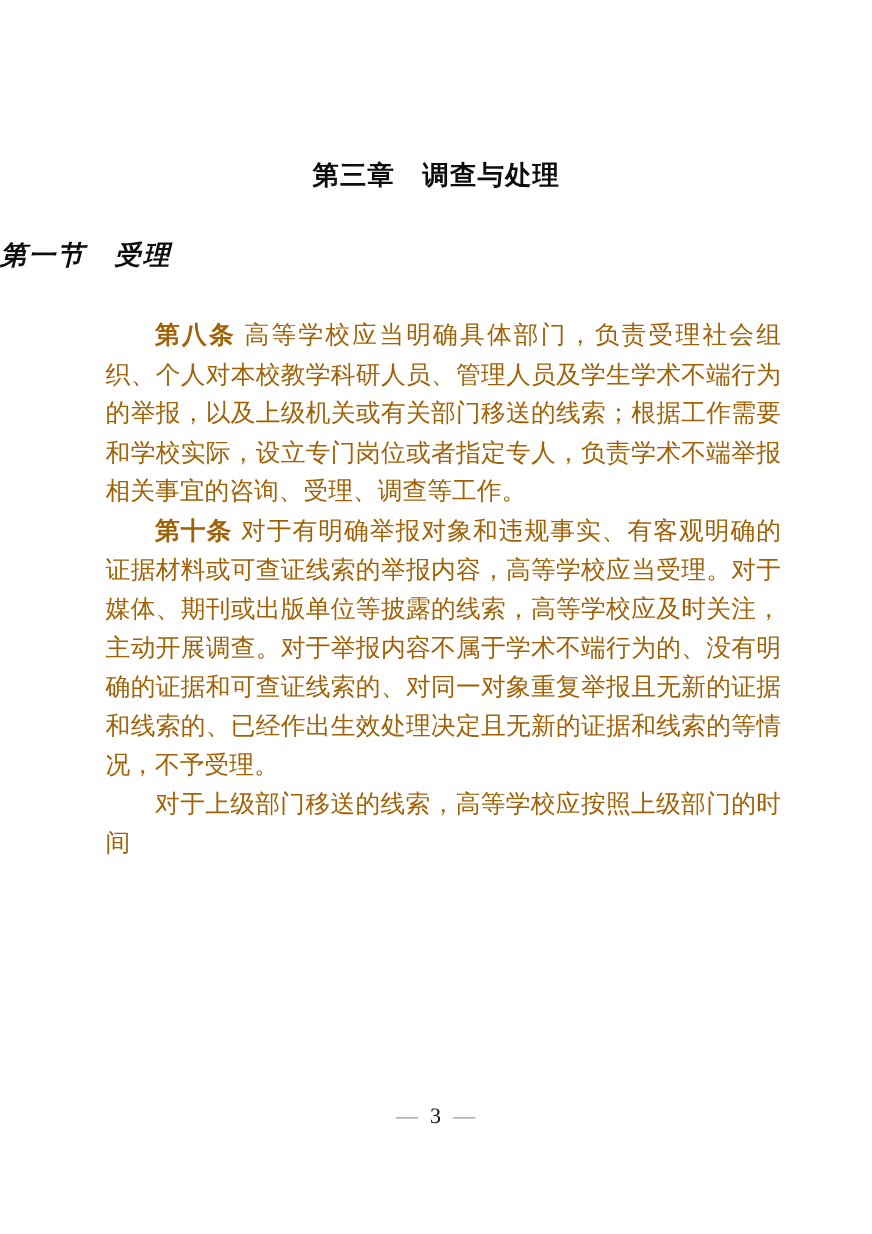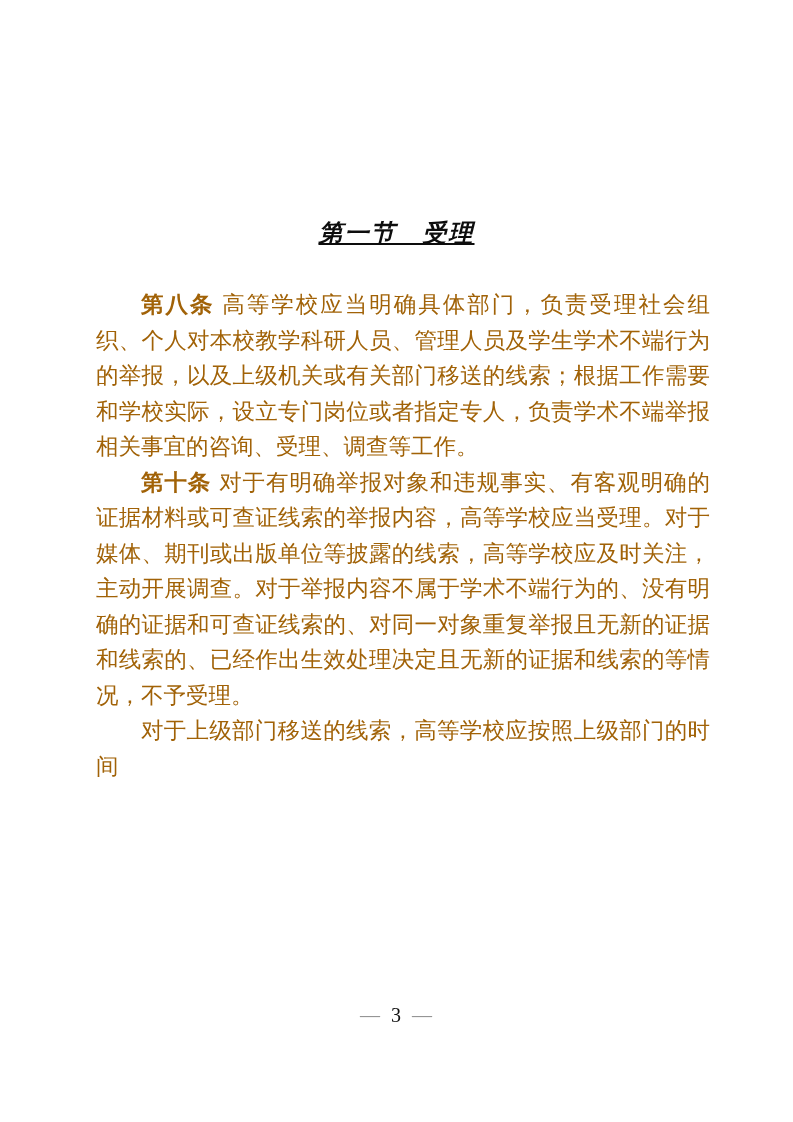--- a/index.html
+++ b/index.html
@@ -27,29 +27,28 @@
     font-size: 24px;
     line-height: 28px;
     letter-spacing: 1px;
     color: #0d0d0d;
   }
   .section-heading {
     position: absolute;
     top: 219px;
     left: 0;
     right: 0;
-    text-align: center;
+    text-align: left;
     font-family: "Liberation Serif", "DejaVu Serif", serif;
     font-style: italic;
     font-weight: 700;
     font-size: 24px;
     line-height: 28px;
     letter-spacing: 2px;
     color: #0d0d0d;
-    text-decoration: underline;
   }
   .content {
     position: absolute;
     top: 287px;
     left: 96px;
     width: 614px;
     font-size: 22.5px;
     line-height: 35.5px;
     text-align: justify;
     color: #a16207;
@@ -83,20 +82,21 @@
   }
   .footer-number {
     color: #111111;
   }
 </style>
 </head>
 <body>
 
 <div class="sheet">
 
+  <div class="chapter-heading">第三章　调查与处理</div>
 
   <div class="section-heading">第一节　受理</div>
 
   <div class="content">
 
     <p><span class="article-number">第八条</span><span>高等学校应当明确具体部门，负责受理社会组织、个人对本校教学科研人员、管理人员及学生学术不端行为的举报，以及上级机关或有关部门移送的线索；根据工作需要和学校实际，设立专门岗位或者指定专人，负责学术不端举报相关事宜的咨询、受理、调查等工作。</span></p>
 
 
     <p><span class="article-number">第十条</span><span>对于有明确举报对象和违规事实、有客观明确的证据材料或可查证线索的举报内容，高等学校应当受理。对于媒体、期刊或出版单位等披露的线索，高等学校应及时关注，主动开展调查。对于举报内容不属于学术不端行为的、没有明确的证据和可查证线索的、对同一对象重复举报且无新的证据和线索的、已经作出生效处理决定且无新的证据和线索的等情况，不予受理。</span></p>
 

